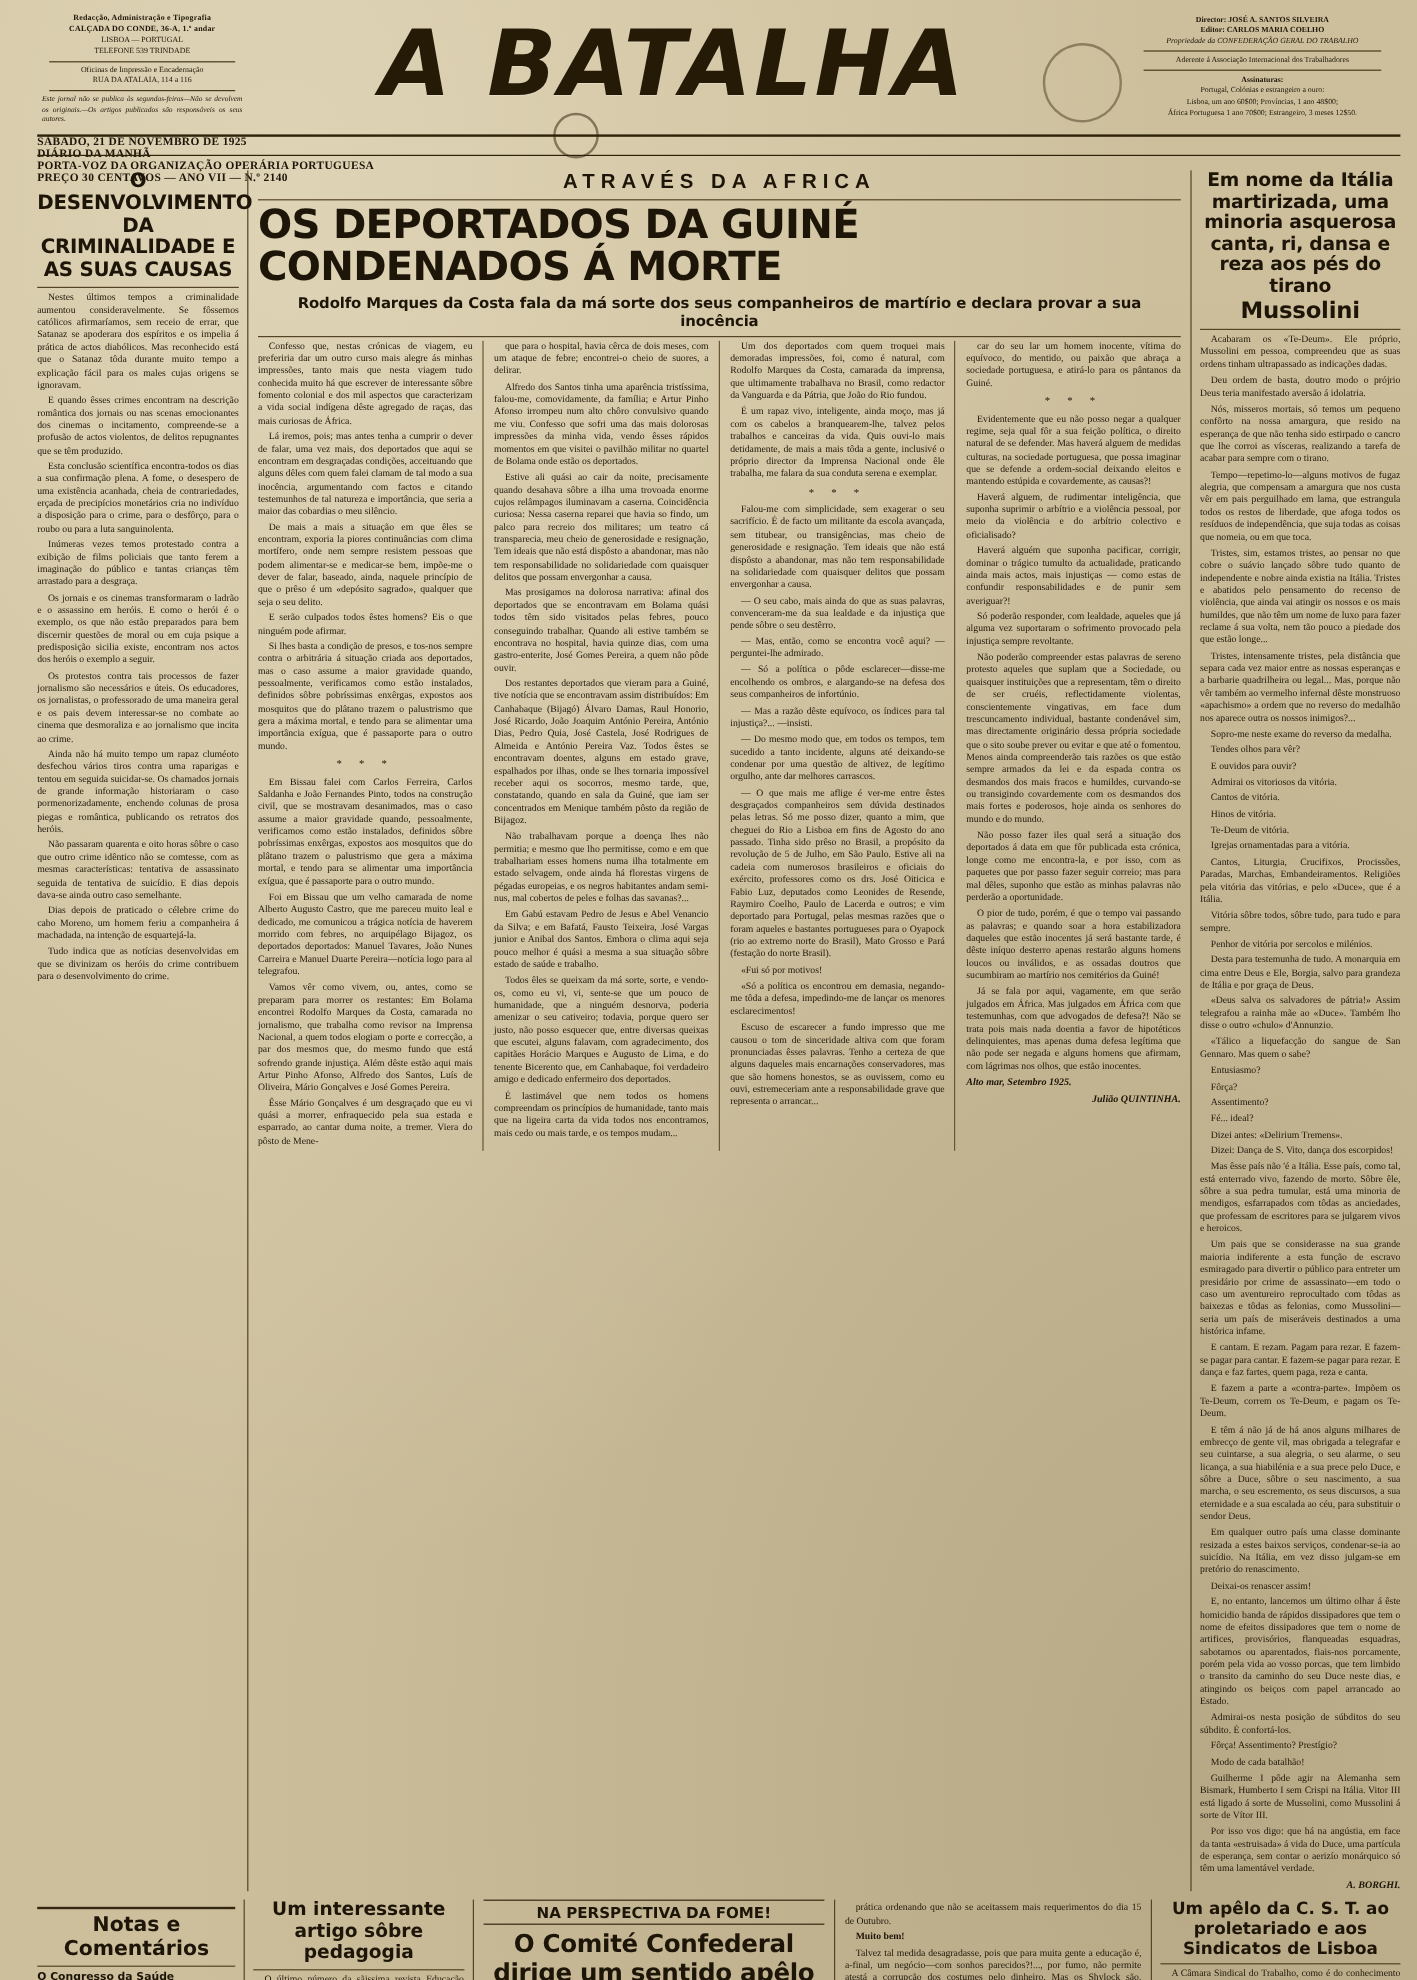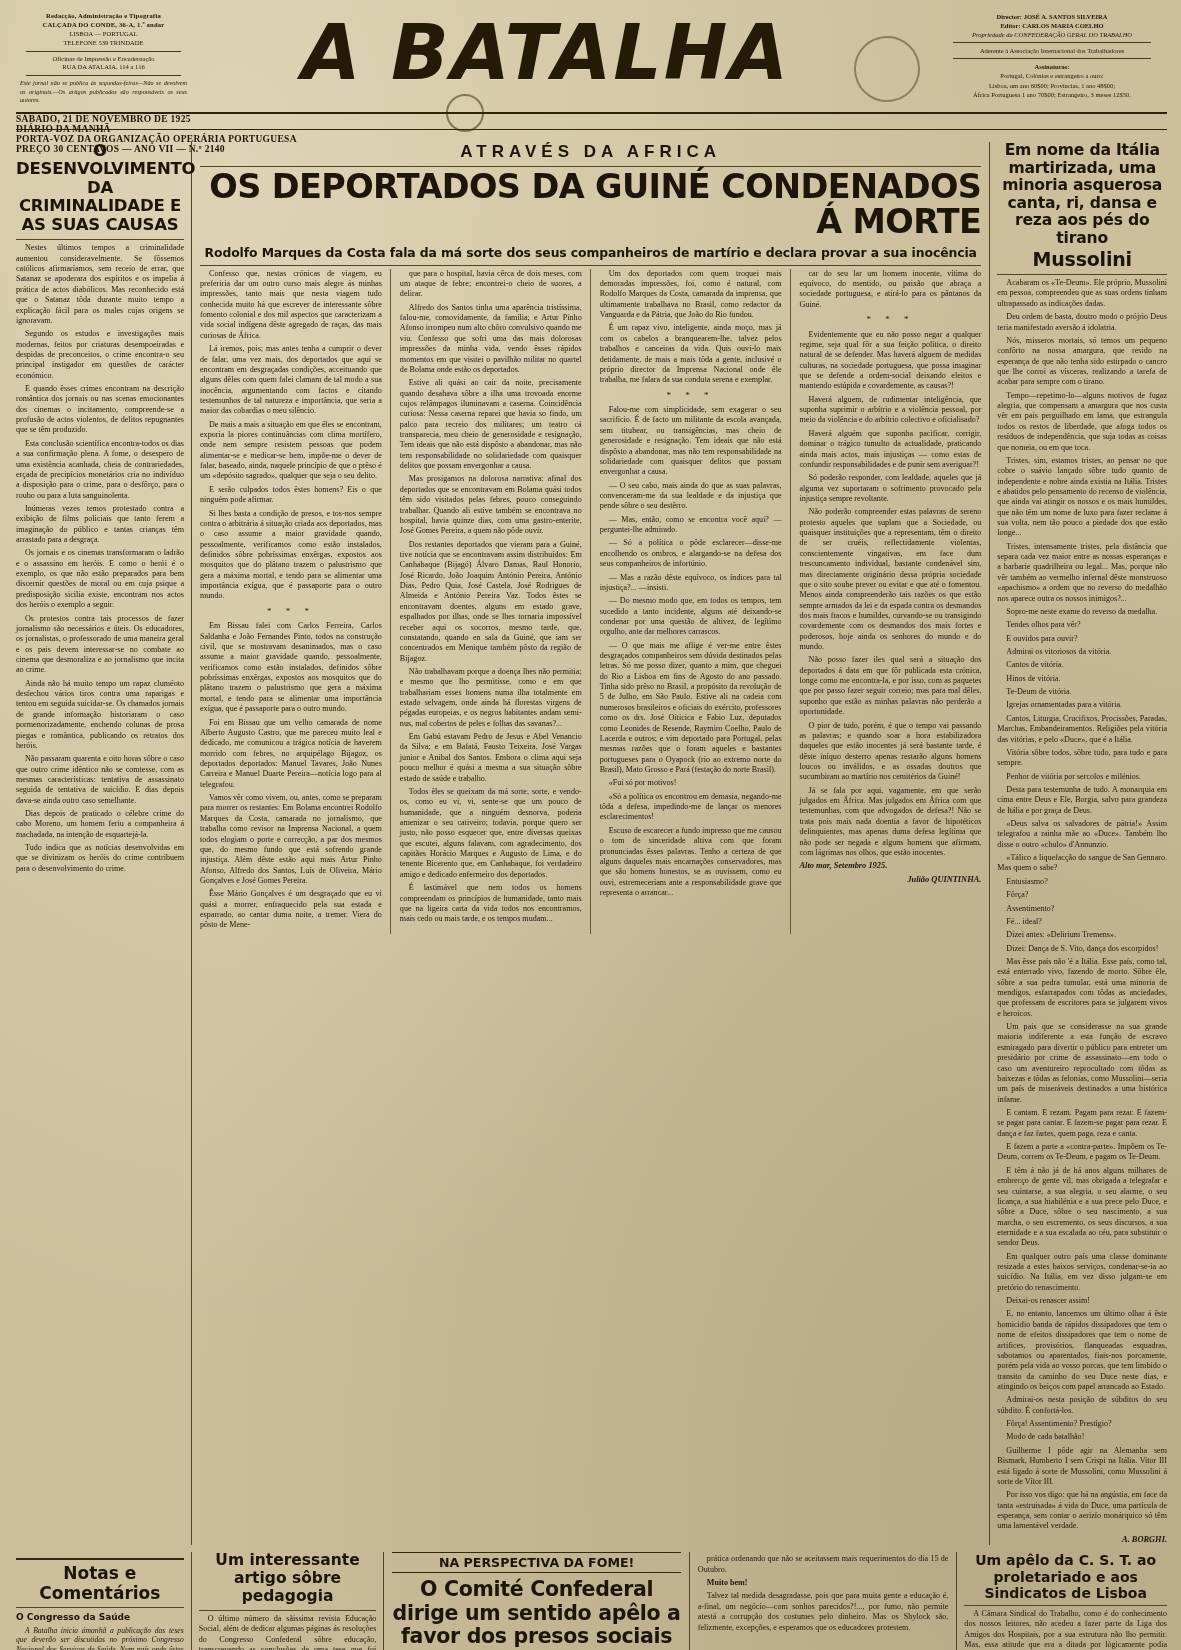--- a/index.html
+++ b/index.html
@@ -16,21 +16,21 @@
   }
   .page {
     position: relative;
     width: 1181px;
     height: 1650px;
     background: #cdbf9c;
     background-image:
       radial-gradient(ellipse at 20% 10%, rgba(255,250,230,0.35), rgba(0,0,0,0) 55%),
       radial-gradient(ellipse at 85% 90%, rgba(90,70,35,0.18), rgba(0,0,0,0) 60%);
     box-sizing: border-box;
-    padding: 8px 14px 10px 16px;
+    padding: 8px 14px 10px 31px;
   }
   
   .masthead {
     position: relative;
     height: 118px;
   }
   .mast-left {
     position: absolute;
     left: 0; top: 4px;
     width: 175px;
@@ -159,21 +159,21 @@
     font-size: 17px;
     letter-spacing: 5px;
     text-align: center;
     margin-bottom: 4px;
   }
   .banner {
     font-family: "DejaVu Sans", sans-serif;
     font-weight: bold;
     font-size: 33.5px;
     line-height: 1.04;
-    text-align: right;
+    text-align: left;
     letter-spacing: -.6px;
     margin: 2px 0 5px 0;
   }
   .subbanner {
     font-family: "DejaVu Sans", sans-serif;
     font-weight: bold;
     font-size: 12.4px;
     text-align: center;
     letter-spacing: -.1px;
     margin-bottom: 5px;
@@ -301,21 +301,20 @@
     <div class="mast-rule-row2"></div>
   </div>
 
   <div class="top-area">
 
     <div class="tcol-left">
       <div class="head-left">O DESENVOLVIMENTO DA CRIMINALIDADE E AS SUAS CAUSAS</div>
       <div class="hr-thin"></div>
       <div class="body-txt">
         <p>Nestes últimos tempos a criminalidade aumentou consideravelmente. Se fôssemos católicos afirmaríamos, sem receio de errar, que Satanaz se apoderara dos espíritos e os impelia á prática de actos diabólicos. Mas reconhecido está que o Satanaz tôda durante muito tempo a explicação fácil para os males cujas origens se ignoravam.</p>
-        <p>Segundo os estudos e investigações mais modernas, feitos por criaturas desempoeiradas e despidas de preconceitos, o crime encontra-o seu principal instigador em questões de carácter económico.</p>
         <p>E quando êsses crimes encontram na descrição romântica dos jornais ou nas scenas emocionantes dos cinemas o incitamento, compreende-se a profusão de actos violentos, de delitos repugnantes que se têm produzido.</p>
         <p>Esta conclusão scientífica encontra-todos os dias a sua confirmação plena. A fome, o desespero de uma existência acanhada, cheia de contrariedades, erçada de precipícios monetários cria no indivíduo a disposição para o crime, para o desfôrço, para o roubo ou para a luta sanguinolenta.</p>
         <p>Inúmeras vezes temos protestado contra a exibição de films policiais que tanto ferem a imaginação do público e tantas crianças têm arrastado para a desgraça.</p>
         <p>Os jornais e os cinemas transformaram o ladrão e o assassino em heróis. E como o herói é o exemplo, os que não estão preparados para bem discernir questões de moral ou em cuja psique a predisposição sicilia existe, encontram nos actos dos heróis o exemplo a seguir.</p>
         <p>Os protestos contra tais processos de fazer jornalismo são necessários e úteis. Os educadores, os jornalistas, o professorado de uma maneira geral e os pais devem interessar-se no combate ao cinema que desmoraliza e ao jornalismo que incita ao crime.</p>
         <p>Ainda não há muito tempo um rapaz cluméoto desfechou vários tiros contra uma raparigas e tentou em seguida suicidar-se. Os chamados jornais de grande informação historiaram o caso pormenorizadamente, enchendo colunas de prosa piegas e romântica, publicando os retratos dos heróis.</p>
         <p>Não passaram quarenta e oito horas sôbre o caso que outro crime idêntico não se comtesse, com as mesmas características: tentativa de assassinato seguida de tentativa de suicídio. E dias depois dava-se ainda outro caso semelhante.</p>
         <p>Dias depois de praticado o célebre crime do cabo Moreno, um homem feriu a companheira á machadada, na intenção de esquartejá-la.</p>
         <p>Tudo indica que as notícias desenvolvidas em que se divinizam os heróis do crime contribuem para o desenvolvimento do crime.</p>
       </div>

